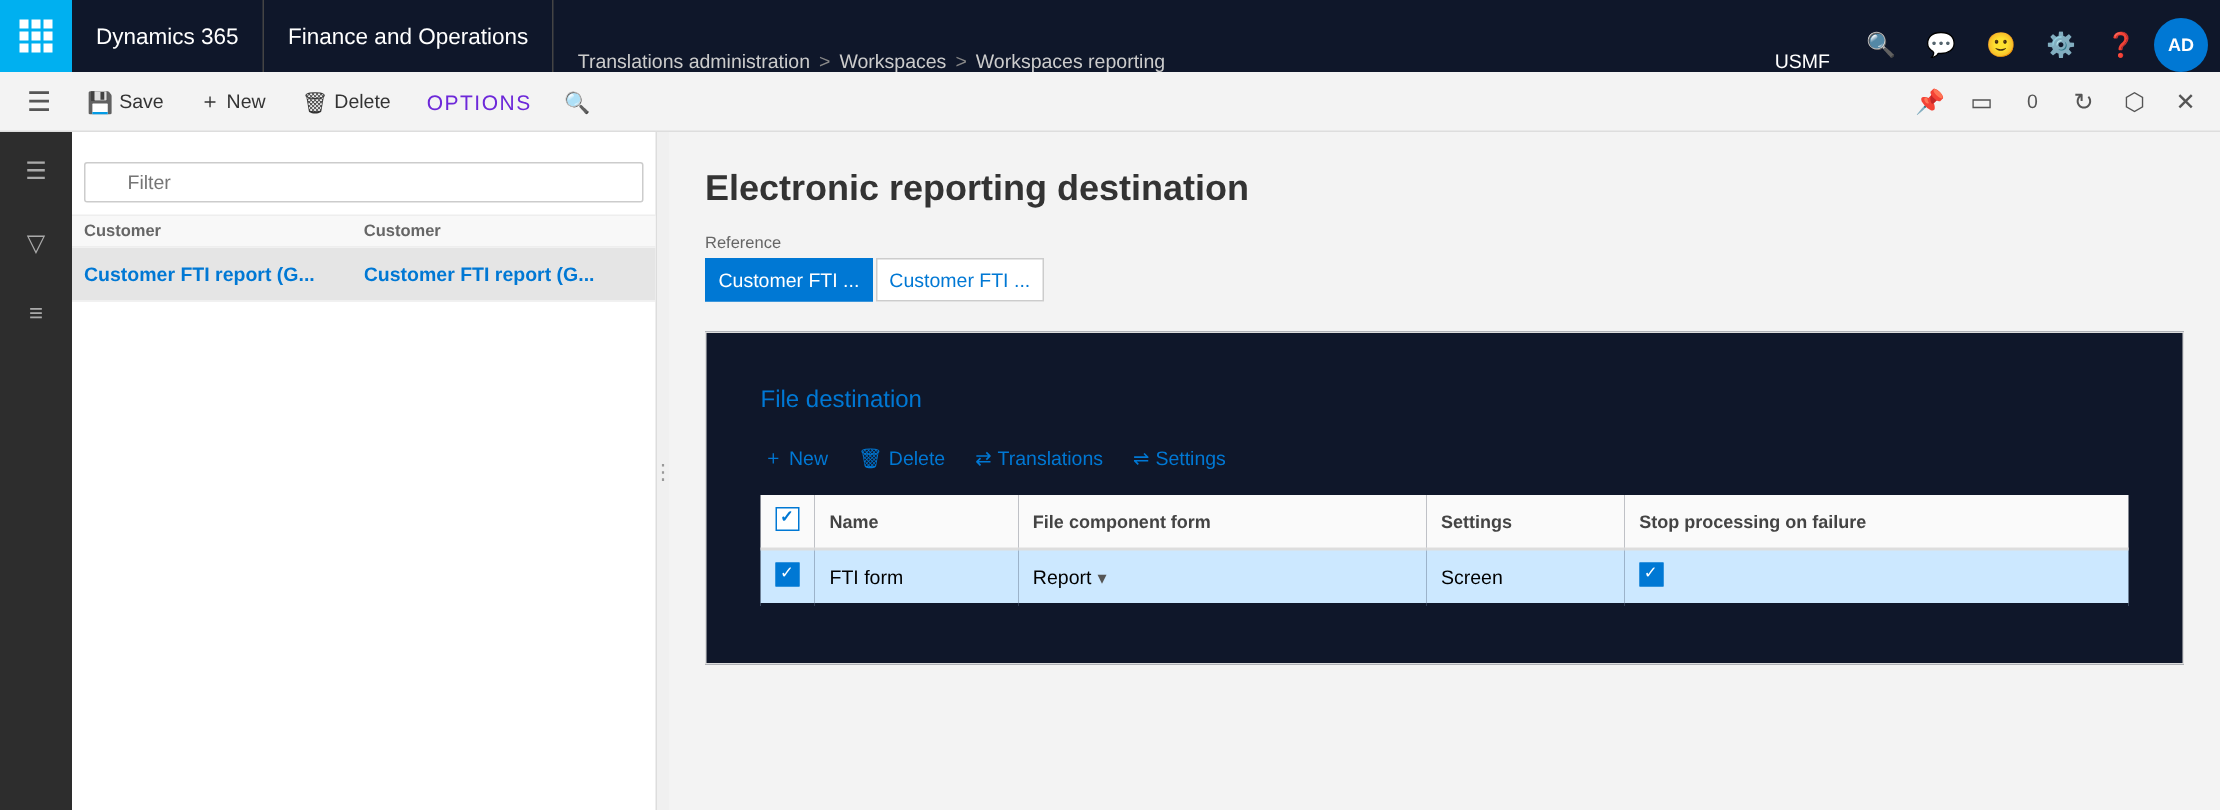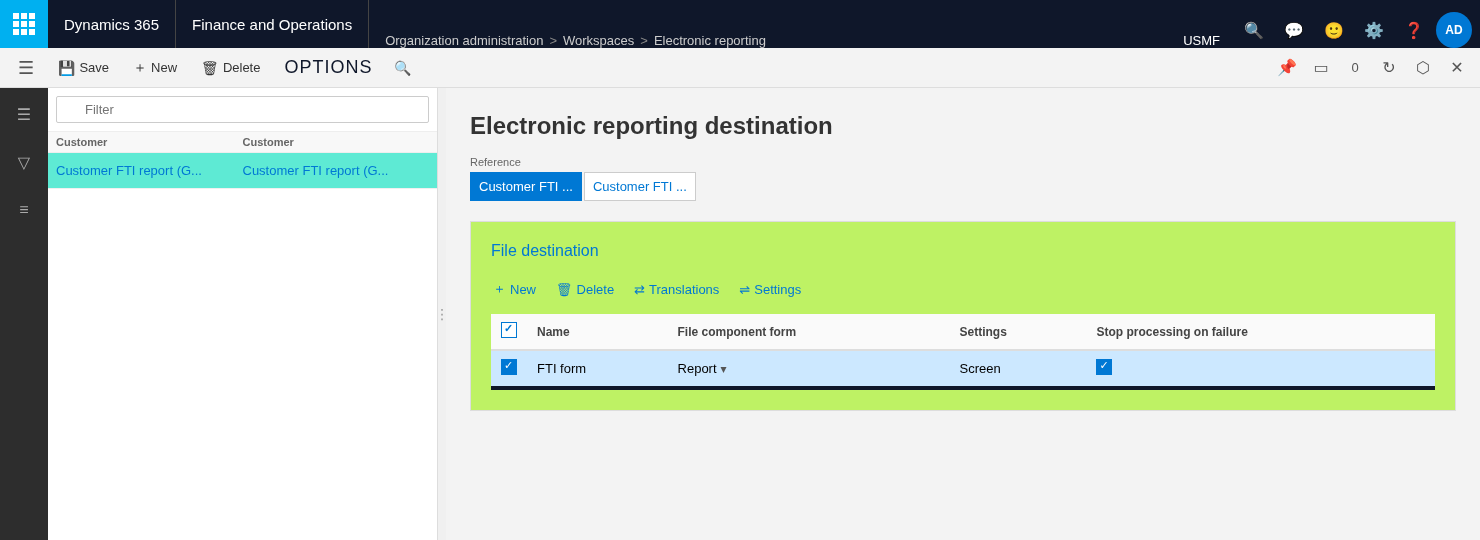--- a/index.html
+++ b/index.html
@@ -111,22 +111,22 @@
       font-size: 13px;
       color: #333;
       border-radius: 2px;
     }
     .action-btn .icon { font-size: 14px; }
     .options-btn {
       padding: 4px 10px;
       background: transparent;
       border: none;
       cursor: pointer;
-      font-size: 18px;
-      color: #0f172a;
+      font-size: 14px;
+      color: #6d28d9;
       letter-spacing: 1px;
     }
     .search-btn {
       padding: 4px 8px;
       background: transparent;
       border: none;
       cursor: pointer;
       font-size: 14px;
       color: #555;
     }
@@ -184,41 +184,42 @@
       border-bottom: 1px solid #eee;
     }
     .filter-input {
       width: 100%;
       padding: 5px 8px 5px 28px;
       border: 1px solid #ccc;
       border-radius: 2px;
       font-size: 13px;
       background: white;
       position: relative;
+      margin-top: 12px;
     }
     .filter-wrap {
       position: relative;
     }
     .filter-wrap .filter-icon {
       position: absolute;
       left: 8px;
       top: 50%;
       transform: translateY(-50%);
       color: #888;
       font-size: 13px;
     }
     .list-items { overflow-y: auto; flex: 1; }
     .list-item {
       display: grid;
       grid-template-columns: 1fr 1fr;
       padding: 10px 8px;
       border-bottom: 1px solid #f0f0f0;
       cursor: pointer;
     }
-    .list-item.active { background: #5eead4; }
+    .list-item.active { background: #e5e5e5; font-weight: bold; }
     .list-item-col {
       font-size: 13px;
       color: #0078d4;
       white-space: nowrap;
       overflow: hidden;
       text-overflow: ellipsis;
     }
     .list-column-headers {
       display: grid;
       grid-template-columns: 1fr 1fr;
@@ -268,23 +269,23 @@
       cursor: pointer;
     }
     .ref-tab.active {
       background: #0078d4;
       color: white;
       border-color: #0078d4;
     }
 
     
     .file-dest-card {
-      background: #bef264;
+      background: #0f172a;
       border: 1px solid #ddd;
-      padding: 20px;
+      padding: 36px;
     }
     .card-title {
       font-size: 16px;
       font-weight: 400;
       color: #0078d4;
       margin-bottom: 16px;
     }
     .card-toolbar {
       display: flex;
       align-items: center;
@@ -374,25 +375,25 @@
         <div class="waffle-dot"></div>
         <div class="waffle-dot"></div>
       <div class="waffle-dot"></div>
         <div class="waffle-dot"></div>
         <div class="waffle-dot"></div>
     </div>
   </div>
   <div class="top-nav-dynamics">Dynamics 365</div>
   <div class="top-nav-finops">Finance and Operations</div>
   <div class="top-nav-breadcrumb">
-    <span style="cursor:pointer;color:#ccc;">Organization administration</span>
+    <span style="cursor:pointer;color:#ccc;">Translations administration</span>
     <span class="separator">&gt;</span>
     <span style="cursor:pointer;color:#ccc;">Workspaces</span>
     <span class="separator">&gt;</span>
-    <span style="cursor:pointer;color:#ccc;">Electronic reporting</span>
+    <span style="cursor:pointer;color:#ccc;">Workspaces reporting</span>
   </div>
   <div class="top-nav-company">USMF</div>
   <div class="top-nav-right">
     <div class="nav-icon-btn">🔍</div>
     <div class="nav-icon-btn">💬</div>
     <div class="nav-icon-btn">🙂</div>
     <div class="nav-icon-btn">⚙️</div>
     <div class="nav-icon-btn">❓</div>
     <div class="avatar-btn">AD</div>
   </div>

